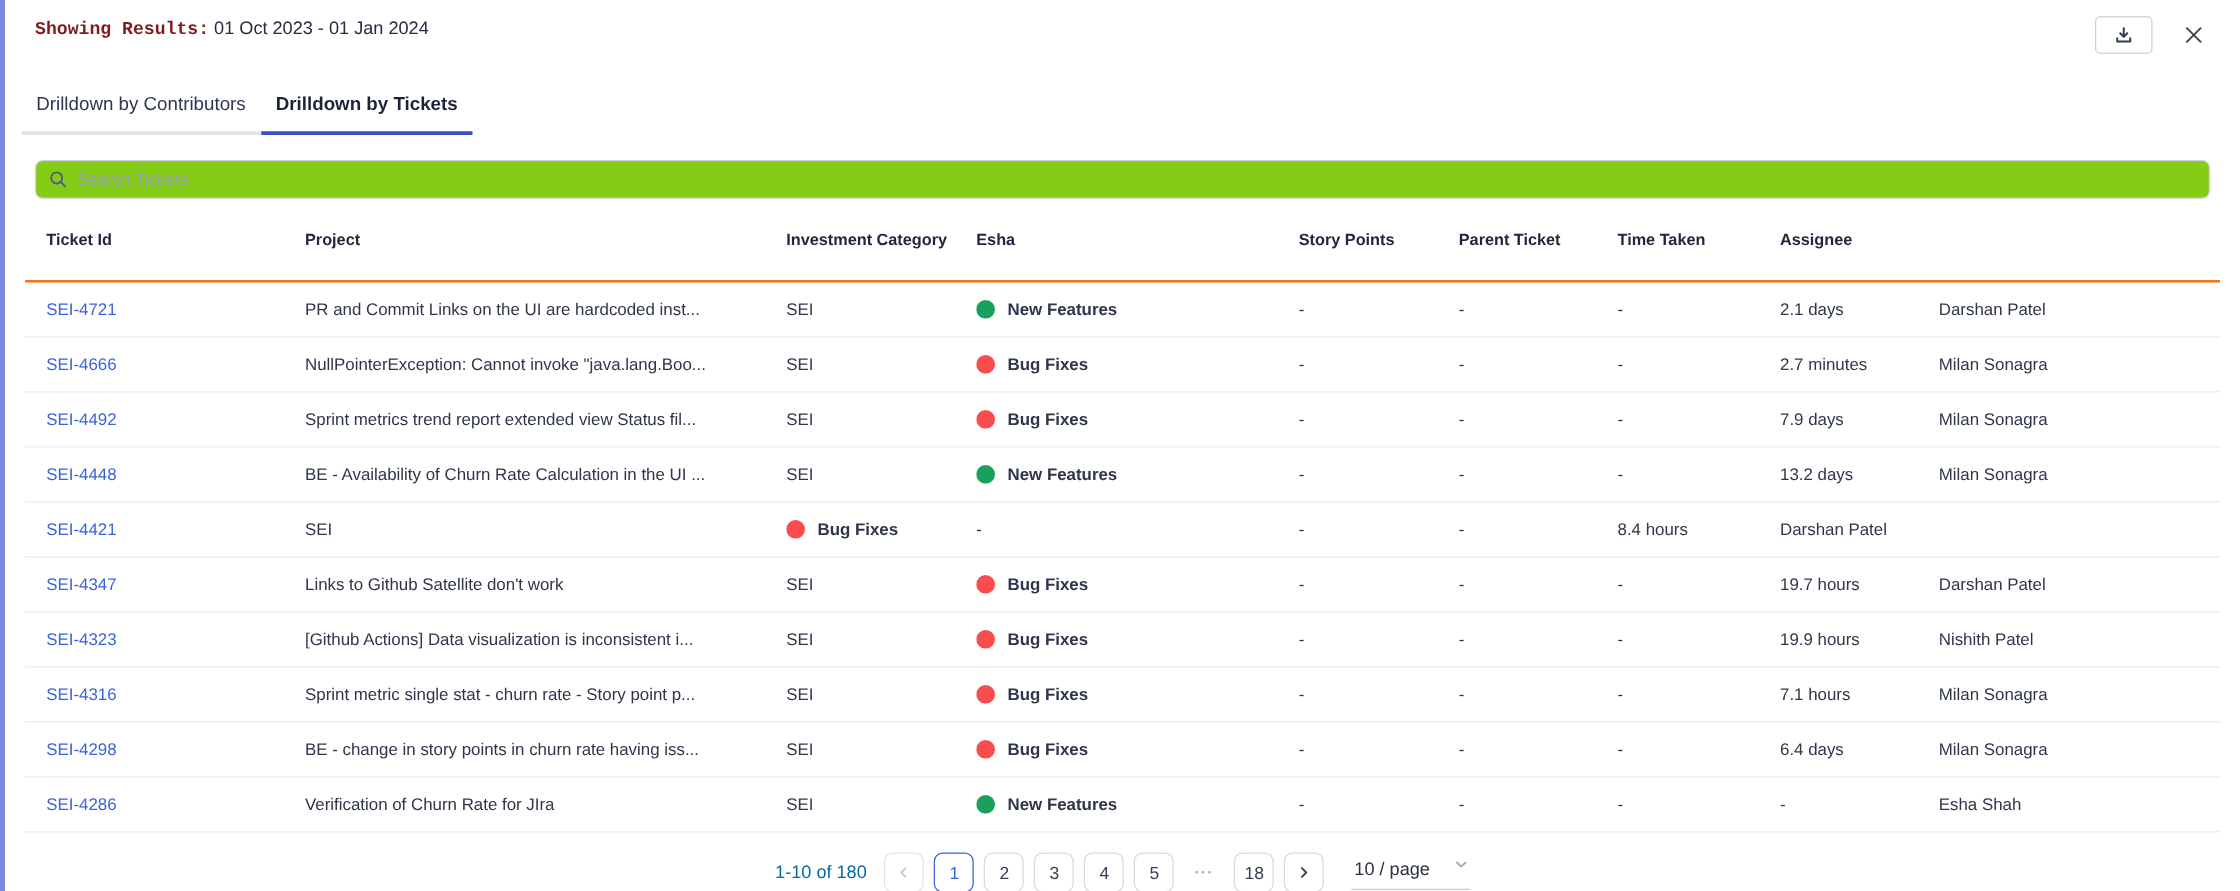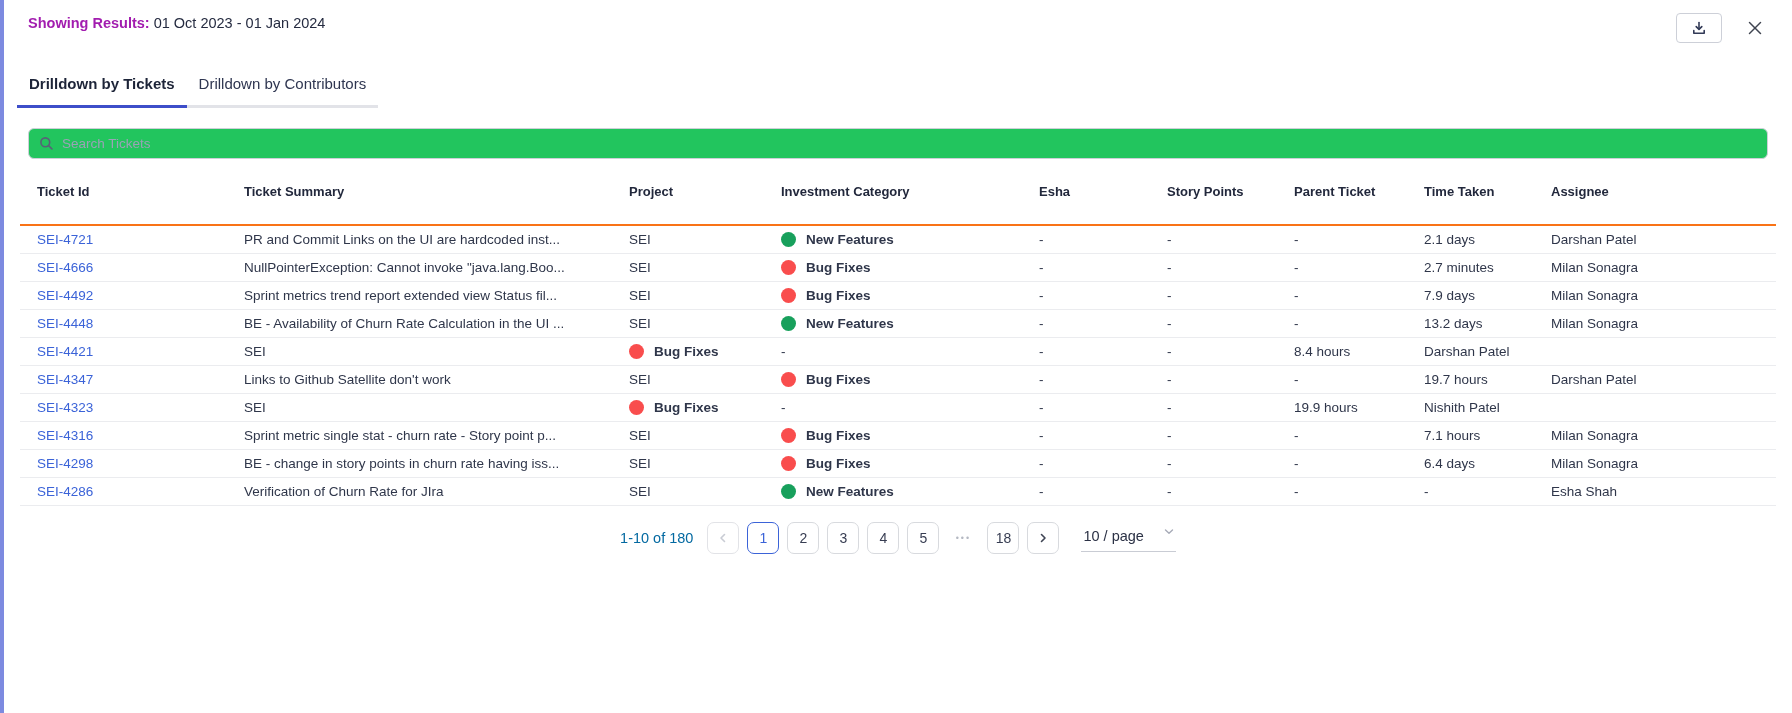--- a/index.html
+++ b/index.html
@@ -4,46 +4,46 @@
 <style>
   * { margin:0; padding:0; box-sizing:border-box; }
   html,body { width:1792px; height:713px; background:#fff; overflow:hidden;
     font-family:"Liberation Sans", sans-serif; color:#2f364a; }
   body { border-left:4px solid #7d8ae0; position:relative; }
 
   
   .topbar { display:flex; align-items:flex-start; justify-content:space-between;
     padding:13px 24px 0 24px; }
   .showing { font-size:14.5px; color:#252b40; padding-top:2px; }
-  .showing b { font-weight:bold; color:#a21caf; }
+  .showing b { font-weight:bold; color:#7f1d1d;font-family:Liberation Mono, monospace; }
   .top-actions { display:flex; align-items:center; gap:20px; }
   .dl-btn { width:46px; height:30px; background:#fff; border:1px solid #cdd0d8;
     border-radius:4px; display:flex; align-items:center; justify-content:center; cursor:pointer; }
   .close-btn { background:none; border:none; cursor:pointer; display:flex; align-items:center; padding:4px; }
 
   
   .tabs { display:flex; margin:26px 0 0 13px; }
   .tab { font-size:15px; padding:6px 12px 13px 12px; color:#2e3550; cursor:pointer;
     border-bottom:3px solid #e2e3e8; white-space:nowrap; }
   .tab.active { font-weight:bold; color:#1d2438; border-bottom-color:#3d4ec9; }
 
   
   .search-wrap { margin:20px 24px 0 24px; height:31px; border:1px solid #cdd0d8;
-    border-radius:6px; display:flex; align-items:center; padding:0 10px; gap:8px; background:#22c55e; }
+    border-radius:6px; display:flex; align-items:center; padding:0 10px; gap:8px; background:#84cc16; }
   .search-wrap input { border:none; outline:none; flex:1; font-size:13.5px;
     font-family:"Liberation Sans", sans-serif; color:#2f364a; background:transparent; }
   .search-wrap input::placeholder { color:#9aa2b6; }
 
   
   .table { margin:0 16px; }
   .trow { display:grid; align-items:center; padding-left:17px;
     grid-template-columns:207px 385px 152px 258px 128px 127px 130px 127px 1fr; }
   .thead { height:67px; border-bottom:2px solid #f97316; }
   .th { font-size:13px; font-weight:bold; color:#22283c; white-space:nowrap; }
-  .tr { height:28px; border-bottom:1px solid #ebecef; font-size:13.5px; }
+  .tr { height:44px; border-bottom:1px solid #ebecef; font-size:13.5px; }
   .cell { white-space:nowrap; overflow:hidden; }
   .ticket-link { color:#3b63d8; text-decoration:none; cursor:pointer; }
   .cat { display:flex; align-items:flex-start; gap:10px;font-weight:bold; }
   .dot { width:15px; height:15px; border-radius:50%; flex:none; }
 
   
   .pagination { display:flex; align-items:center; justify-content:center; gap:8px; margin-top:16px; }
   .range { font-size:14.5px; color:#0369a1; margin-right:6px; }
   .pg { min-width:32px; height:32px; border:1px solid #d8dade; border-radius:7px; background:#fff;
     font-size:14px; font-family:"Liberation Sans", sans-serif; color:#373d52; cursor:pointer;
@@ -77,38 +77,37 @@
         <svg width="18" height="18" viewBox="0 0 18 18" fill="none" stroke="#3f4450" stroke-width="1.5" stroke-linecap="round">
           <path d="M3.5 3.5l11 11"></path>
             <path d="M14.5 3.5l-11 11"></path>
         </svg>
       </span>
     </button>
   </div>
 </div>
 
 <div class="tabs">
+  <div class="tab">Drilldown by Contributors</div>
   <div class="tab active">Drilldown by Tickets</div>
-  <div class="tab">Drilldown by Contributors</div>
 </div>
 
 <div class="search-wrap">
   <span style="display:flex;">
     <svg width="15" height="15" viewBox="0 0 15 15" fill="none" stroke="#596078" stroke-width="1.6" stroke-linecap="round">
       <circle cx="6.3" cy="6.3" r="4.4"></circle>
         <path d="M9.6 9.6l3.4 3.4"></path>
     </svg>
   </span>
   <input type="text" value="" placeholder="Search Tickets" style="">
 </div>
 
 <div class="table">
   <div class="trow thead">
       <div class="th">Ticket Id</div>
-      <div class="th">Ticket Summary</div>
       <div class="th">Project</div>
       <div class="th">Investment Category</div>
       <div class="th">Esha</div>
       <div class="th">Story Points</div>
       <div class="th">Parent Ticket</div>
       <div class="th">Time Taken</div>
       <div class="th">Assignee</div>
     </div>
   <div id="tbody">
       <div class="trow tr">
@@ -189,20 +188,21 @@
       <span>Bug Fixes</span>
     </div>
     <div class="cell">-</div>
     <div class="cell">-</div>
     <div class="cell">-</div>
     <div class="cell">19.7 hours</div>
     <div class="cell">Darshan Patel</div>
   </div>
       <div class="trow tr">
     <div class="cell"><a class="ticket-link">SEI-4323</a></div>
+    <div class="cell">[Github Actions] Data visualization is inconsistent i...</div>
     <div class="cell">SEI</div>
     <div class="cell cat">
       <span class="dot" style="background: rgb(249, 77, 77);"></span>
       <span>Bug Fixes</span>
     </div>
     <div class="cell">-</div>
     <div class="cell">-</div>
     <div class="cell">-</div>
     <div class="cell">19.9 hours</div>
     <div class="cell">Nishith Patel</div>

